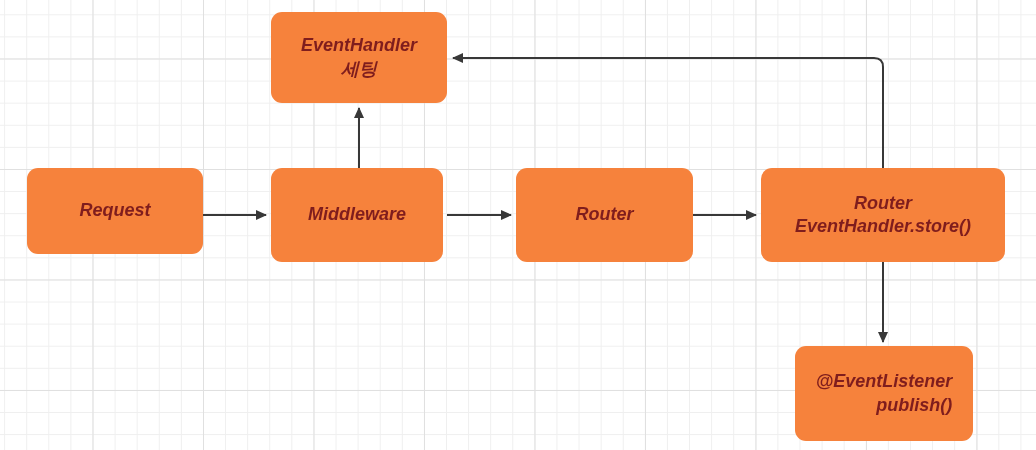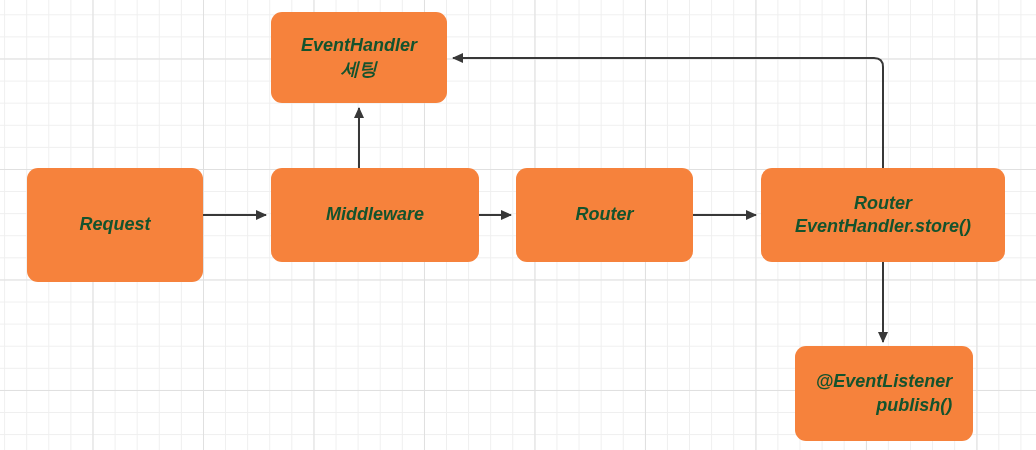--- a/index.html
+++ b/index.html
@@ -33,36 +33,36 @@
     top: 0;
     width: 1036px;
     height: 450px;
     pointer-events: none;
   }
   .node {
     position: absolute;
     box-sizing: border-box;
     background: #f6823c;
     border-radius: 11px;
-    color: #14532d;
+    color: #7f1d1d;
     font-weight: bold;
     font-style: italic;
     font-size: 18px;
     line-height: 1.3;
     display: flex;
     align-items: center;
     justify-content: center;
     text-align: center;
     white-space: pre-line;
     padding: 4px 8px;
   }
   
   .node-eh-setting   { left: 271px; top: 12px;  width: 176px; height: 91px; }
-  .node-request      { left: 27px;  top: 168px; width: 176px; height: 114px; }
-  .node-middleware   { left: 271px; top: 168px; width: 208px; height: 94px; }
+  .node-request      { left: 27px;  top: 168px; width: 176px; height: 86px; }
+  .node-middleware   { left: 271px; top: 168px; width: 172px; height: 94px; }
   .node-router       { left: 516px; top: 168px; width: 177px; height: 94px; }
   .node-router-store { left: 761px; top: 168px; width: 244px; height: 94px; }
   .node-publish      { left: 795px; top: 346px; width: 178px; height: 95px; text-align: right; }
 </style>
 </head>
 <body>
 
 <div class="canvas">
 
   <svg class="edges" width="1036" height="450" viewBox="0 0 1036 450" xmlns="http://www.w3.org/2000/svg">

